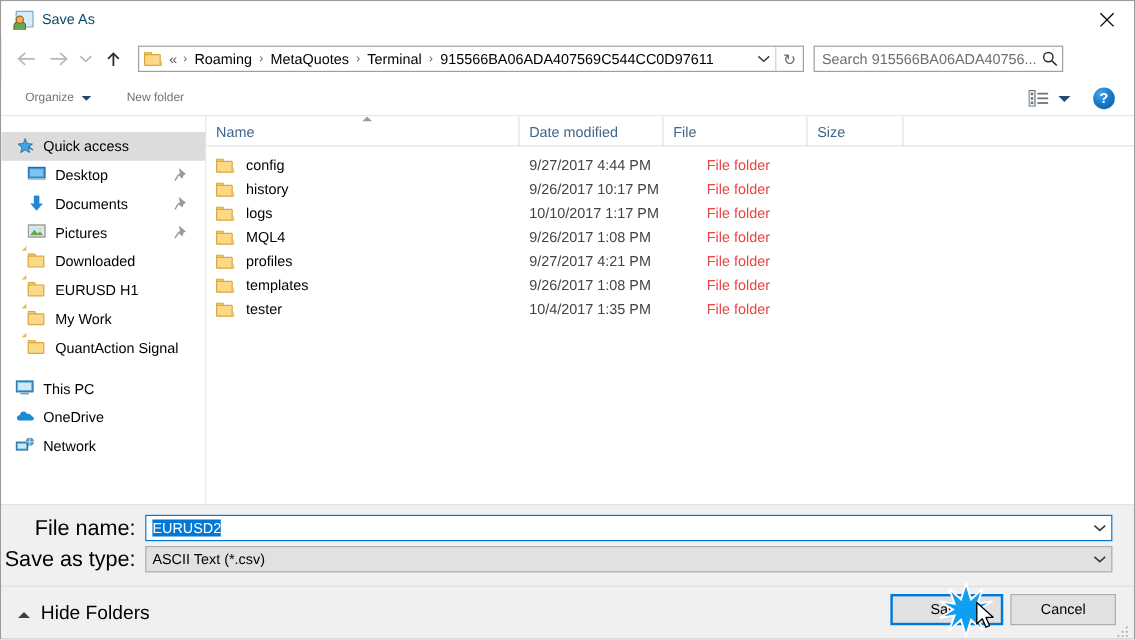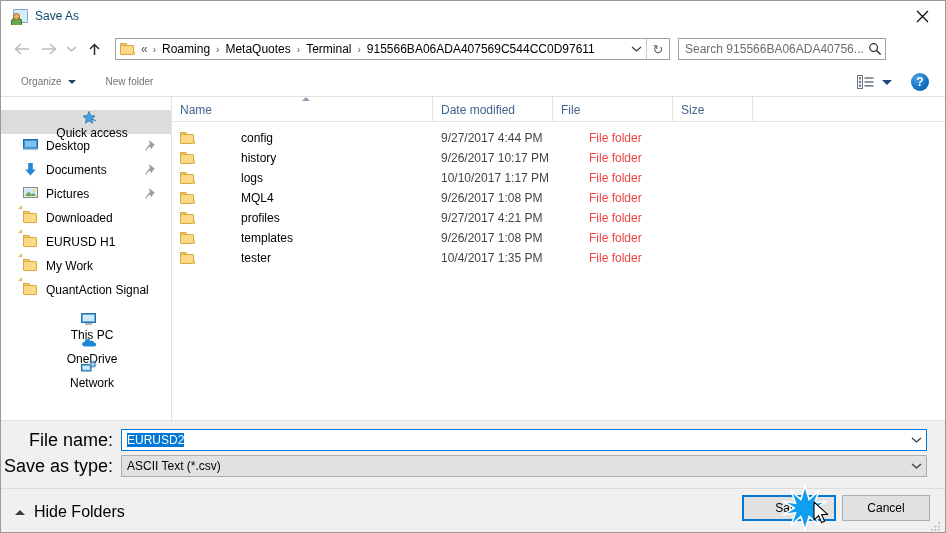--- a/index.html
+++ b/index.html
@@ -253,21 +253,21 @@
     height: 24px;
     display: flex;
     align-items: center;
     padding-left: 22px;
     box-sizing: border-box;
     position: relative;
   }
   .side-item.selected {
     background: #dcdcdc;
   }
-  .side-item.root { padding-left: 12px; flex-direction: column; }
+  .side-item.root { padding-left: 12px; }
   .side-ico {
     width: 16px; height: 16px;
     margin-right: 7px;
     flex: none;
     position: relative;
   }
   .side-label {
     font-size: 12px;
     color: #000;
     white-space: nowrap;
@@ -349,21 +349,20 @@
     display: flex;
     align-items: center;
   }
   .cell-name {
     width: 261px;
     display: flex;
     align-items: center;
     padding-left: 8px;
     box-sizing: border-box;
     flex: none;
-    gap: 36px;
   }
   .cell-name .folder { margin-right: 9px; flex:none; }
   .cell-name span { font-size: 12px; color: #000; }
   .cell-date {
     width: 120px;
     font-size: 12px;
     color: #444444;
     padding-left: 8px;
     box-sizing: border-box;
     flex: none;

